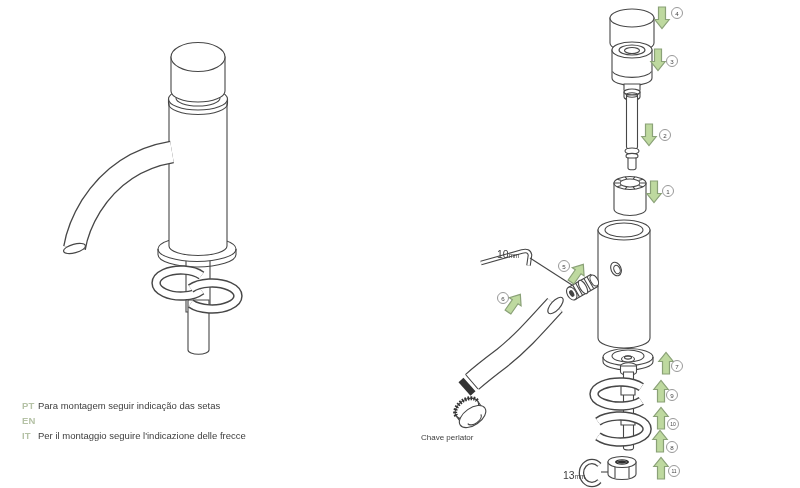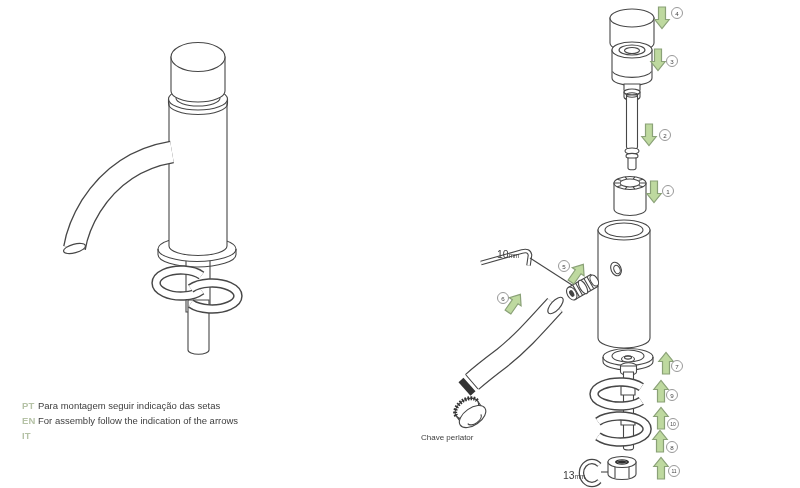--- a/index.html
+++ b/index.html
@@ -243,20 +243,20 @@
   </g>
 </svg>
 
   <div class="instructions">
     <div class="instr-row">
       <span class="instr-code">PT</span>
       <span class="instr-text">Para montagem seguir indicação das setas</span>
     </div>
     <div class="instr-row">
       <span class="instr-code">EN</span>
-      <span class="instr-text">For assembly follow the indication of the arrows</span>
     </div>
     <div class="instr-row">
       <span class="instr-code">IT</span>
+      <span class="instr-text">Per il montaggio seguire l'indicazione delle frecce</span>
     </div>
   </div>
 
 </div>
 
 </body></html>

